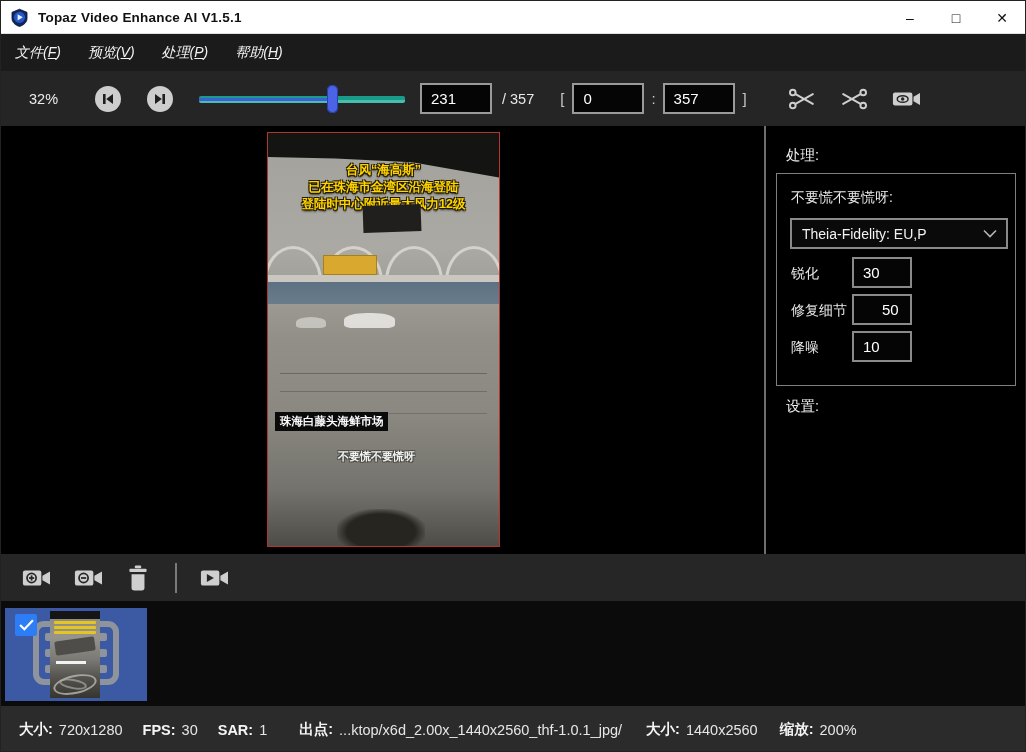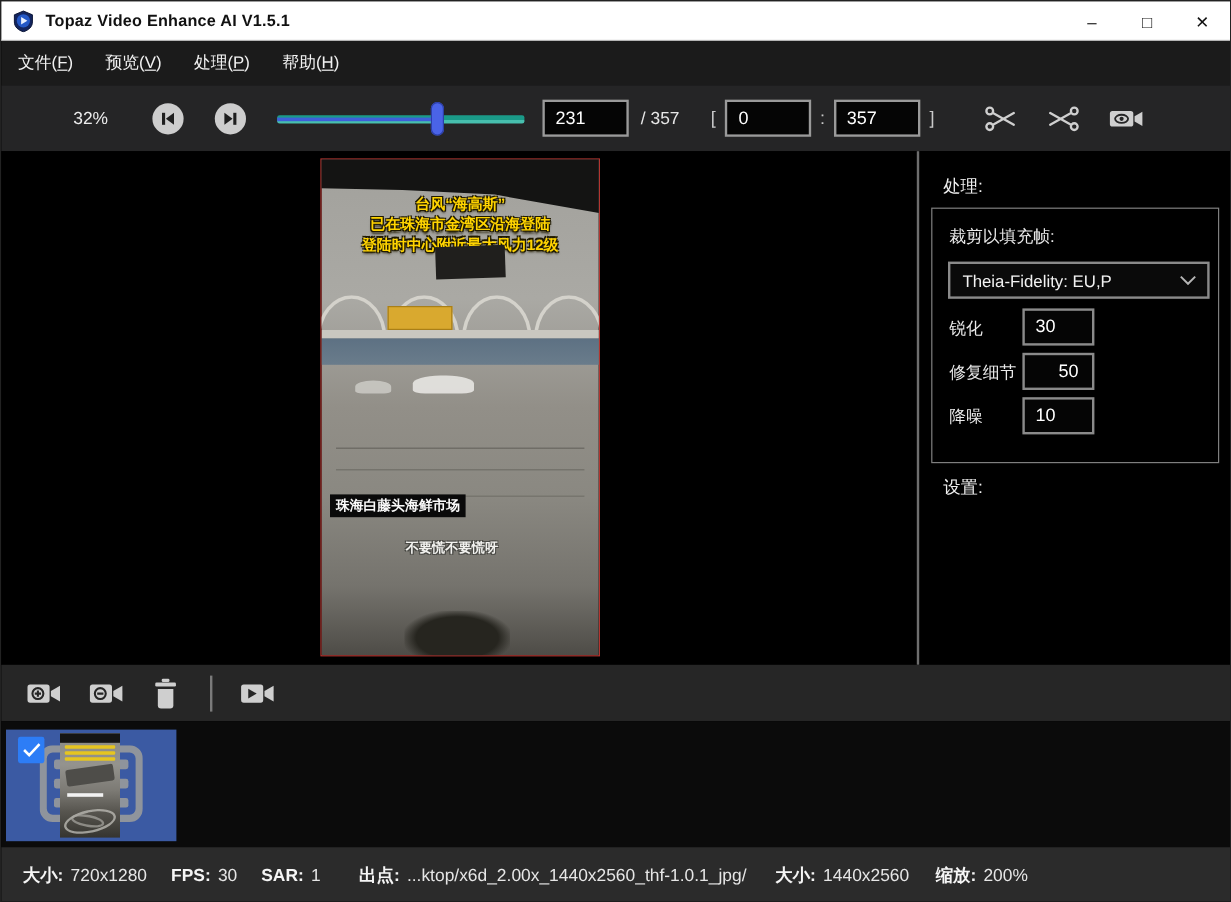--- a/index.html
+++ b/index.html
@@ -8,26 +8,26 @@
   .window { position:relative; width:1026px; height:752px; background:#000; overflow:hidden; border:1px solid #222; }
 
   
   .titlebar { position:absolute; left:0; top:0; width:100%; height:33px; background:#ffffff; display:flex; align-items:center; border-bottom:1px solid #e0e0e0; }
   .titlebar .logo { width:19px; height:19px; margin-left:9px; }
   .titlebar .title { margin-left:9px; font-size:13.5px; font-weight:700; color:#111; letter-spacing:.2px; }
   .win-controls { position:absolute; right:0; top:0; height:33px; display:flex; }
   .win-btn { width:46px; height:33px; display:flex; align-items:center; justify-content:center; font-size:14px; color:#111; cursor:default; }
 
   
-  .menubar { position:absolute; left:0; top:33px; width:100%; height:37px; background:#1b1b1b; display:flex; align-items:center; padding-left:14px; }
+  .menubar { position:absolute; left:0; top:33px; width:100%; height:37px; background:#1b1b1b; display:flex; align-items:center; padding-left:14px;font-style:italic; }
   .menu-item { color:#f2f2f2; font-size:14px; margin-right:27px; white-space:nowrap; }
   .menu-item .key { text-decoration:underline; }
 
   
-  .toolbar { position:absolute; left:0; top:70px; width:100%; height:55px; background:#252526; display:flex; align-items:center;padding-left:32px; }
+  .toolbar { position:absolute; left:0; top:70px; width:100%; height:55px; background:#252526; display:flex; align-items:center; }
   .zoom-label { margin-left:28px; width:40px; color:#ececec; font-size:14.5px; }
   .circle-btn { width:26px; height:26px; border-radius:50%; background:#cdcdcd; display:flex; align-items:center; justify-content:center; margin-left:26px; cursor:pointer; }
   .circle-btn svg { display:block; }
   .slider { position:relative; width:206px; height:28px; margin-left:26px; cursor:pointer; }
   .slider .track { position:absolute; left:0; right:0; top:11px; height:7px; background:linear-gradient(180deg,#1a9a88 0 55%,#47bfae 55% 100%); border-radius:2px; }
   .slider .progress { position:absolute; left:0; top:13px; height:3px; background:#3f5fd9; }
   .slider .handle { position:absolute; top:0; width:11px; height:28px; border-radius:6px; background:#4a63e7; box-shadow:0 0 0 1px #2c3fa8 inset; }
   .frame-input { width:72px; height:31px; background:#050505; border:2px solid #9a9a9a; color:#fff; font-size:15px; padding-left:9px; font-family:"Liberation Sans",sans-serif; }
   .tb-text { color:#e8e8e8; font-size:14.5px; }
   .bracket { color:#c9c9c9; font-size:15px; }
@@ -203,21 +203,21 @@
         <div class="caption-tag">珠海白藤头海鲜市场</div>
         <div class="caption-sub">不要慌不要慌呀</div>
         <div class="blob"></div>
       </div>
     </div>
 
     <div class="side-panel">
       <div class="panel-title" style="top:20px">处理:</div>
 
       <div class="group" style="top:47px; height:213px">
-        <div class="group-label" style="top:15px">裁剪以填充帧:</div>
+        <div class="group-label" style="top:15px">不要慌不要慌呀:</div>
         <div class="dropdown" style="top:44px">
           <span class="dd-text">Theia-Fidelity: EU,P</span>
           <svg class="chev" width="14" height="9" viewBox="0 0 14 9" fill="none" stroke="#b5b5b5" stroke-width="1.6">
               <polyline points="1,1.5 7,7.5 13,1.5"></polyline>
             </svg>
         </div>
         <div class="param-label" style="top:91px">锐化</div>
         <input class="param-input" style="top: 83px;" type="text" value="30">
         <div class="param-label" style="top:128px">修复细节</div>
         <input class="param-input" style="top: 120px; padding-left: 28px;" type="text" value="50">

